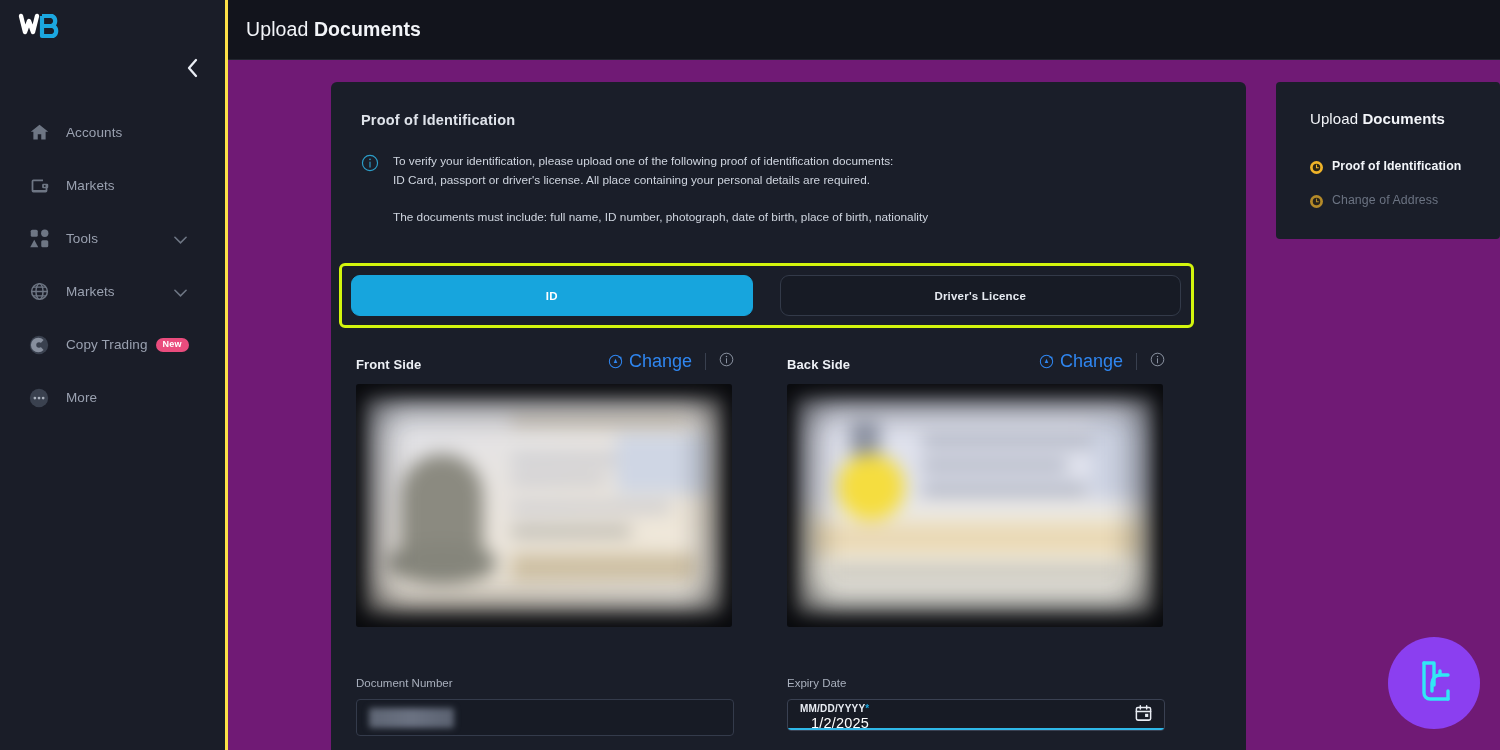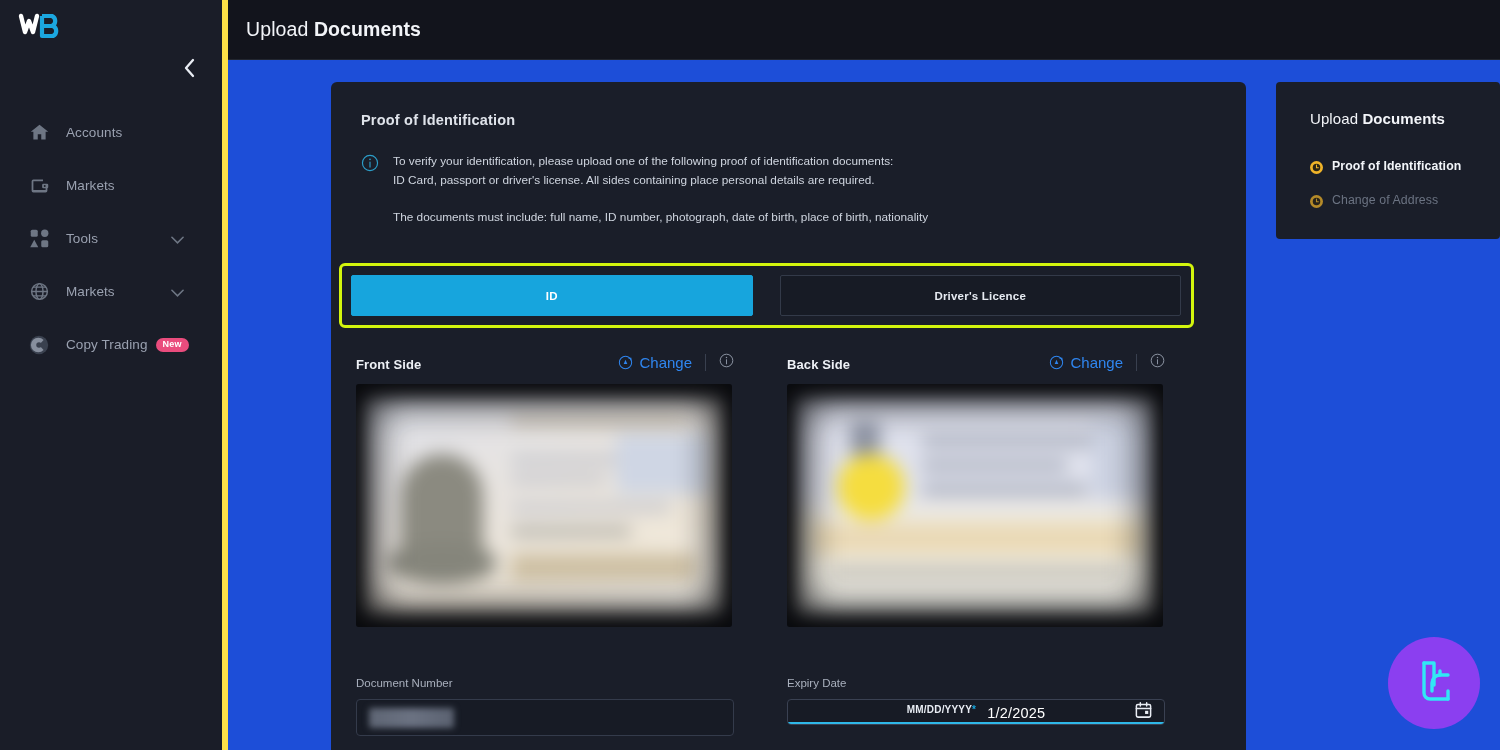--- a/index.html
+++ b/index.html
@@ -8,21 +8,21 @@
     background: #0f1117;
     font-family: "Liberation Sans", sans-serif;
     overflow: hidden;
   }
   .app { position: relative; width: 1500px; height: 750px; display: flex; }
 
   
   .sidebar {
     width: 228px; height: 750px; flex: 0 0 228px;
     background: #1a1d28;
-    border-right: 6px solid #fde047;
+    border-right: 3px solid #fde047;
     position: relative;
   }
   .logo { position: absolute; left: 18px; top: 10px; width: 56px; height: 32px; }
   .collapse-btn {
     position: absolute; right: 20px; top: 55px;
     width: 26px; height: 26px;
     display: flex; align-items: center; justify-content: center;
     cursor: pointer;
   }
   .nav { position: absolute; top: 106px; left: 0; right: 0; }
@@ -37,21 +37,21 @@
   }
   .nav-label { font-size: 13.5px; color: #9aa1b0; letter-spacing: .1px; }
   .nav-chevron { position: absolute; right: 38px; top: 50%; transform: translateY(-50%); }
   .badge-new {
     background: #ea4c7d; color: #fff; font-size: 9px; font-weight: bold;
     border-radius: 9px; padding: 2px 7px 3px; margin-left: 8px;
     line-height: 1; letter-spacing: .2px;
   }
 
   
-  .content { flex: 1 1 auto; height: 750px; position: relative; background: #1d4ed8; }
+  .content { flex: 1 1 auto; height: 750px; position: relative; background: #701a75; }
   .topbar {
     height: 60px; border-bottom: 1px solid #22262f;
     display: flex; align-items: center; padding-left: 18px;
     background: #12141c;
   }
   .topbar-title { font-size: 19.5px; color: #f2f4f8; letter-spacing: .1px; }
   .topbar-title b { font-weight: bold; }
 
   
   .main-area { position: relative; height: 690px; }
@@ -75,39 +75,39 @@
   .tabs-highlight {
     position: absolute; left: 8px; top: 181px;
     width: 855px; height: 65px;
     border: 3px solid #d3f50d; border-radius: 6px;
   }
   .tabs {
     position: absolute; left: 20px; top: 193px;
     width: 830px; display: flex; gap: 27px;
   }
   .tab {
-    flex: 1 1 0; height: 41px; border-radius: 2px;
+    flex: 1 1 0; height: 41px; border-radius: 9px;
     display: flex; align-items: center; justify-content: center;
     font-size: 11.5px; font-weight: bold; letter-spacing: .2px;
     cursor: pointer;
     border: 1px solid #333a49; background: #171b25; color: #e6eaf1;
   }
   .tab.active { background: #17a5dd; border-color: #17a5dd; color: #ffffff; }
 
   
   .uploads { position: absolute; left: 25px; top: 268px; width: 810px; display: flex; gap: 53px; }
   .upload-col { width: 378px; }
   .upload-head {
     display: flex; align-items: flex-end; height: 22px; margin-bottom: 12px;
   }
   .upload-title { font-size: 13px; font-weight: bold; color: #eef1f6; letter-spacing: .1px; }
   .upload-actions { margin-left: auto; display: flex; align-items: center; gap: 9px; }
   .change-link {
     display: flex; align-items: center; gap: 6px;
-    color: #2f86f0; font-size: 15px; cursor: pointer;
+    color: #2f86f0; font-size: 18px; cursor: pointer;
   }
   .vsep { width: 1px; height: 17px; background: #39404f; margin: 0 4px; }
 
   .doc-thumb {
     width: 376px; height: 243px; border-radius: 3px;
     position: relative; overflow: hidden;
     background: #0c0d12;
   }
   .doc-inner { position: absolute; inset: 0; filter: blur(9px); }
   .card-face { position: absolute; left: 5px; top: 10px; right: 5px; bottom: 10px; border-radius: 4px; }
@@ -147,21 +147,21 @@
     height: 37px; border: 1px solid #343b4b; border-radius: 4px;
     background: #171b25; display: flex; align-items: center; padding: 0 12px;
     position: relative;
   }
   .redacted {
     width: 85px; height: 20px; border-radius: 2px;
     background: linear-gradient(90deg,#5e6574,#6b7282,#5a6170);
     filter: blur(3px);
   }
   .field-box.date {
-    height: 26px; flex-direction: row; align-items: flex-start;
+    height: 32px; flex-direction: column; align-items: flex-start;
     justify-content: center; padding: 4px 12px 0;
     border-color: #3a4152; overflow: hidden;
   }
   .date-hint { font-size: 10px; font-weight: bold; color: #e9edf4; letter-spacing: .2px; }
   .date-hint .req { color: #17a5dd; }
   .date-value { font-size: 14.5px; color: #ffffff; margin-top: 1px; letter-spacing: .2px; margin-left: 11px; }
   .date-underline {
     position: absolute; left: 0; right: 0; bottom: 0; height: 2px; background: #2fb8e8;
   }
   .cal-icon { position: absolute; right: 11px; top: 50%; transform: translateY(-50%); }
@@ -269,20 +269,31 @@
           <svg width="22" height="22" viewBox="0 0 24 24">
             <circle cx="12" cy="12" r="10" fill="#3a414f"></circle>
             <path d="M17 6.5 A8 8 0 1 0 17 17.5 L12 12 Z" fill="#878f9e"></path>
             <circle cx="12" cy="12" r="3" fill="#3a414f"></circle>
           </svg>
         </span>
         <span class="nav-label">Copy Trading</span>
         <span class="badge-new">New</span>
       </div>
 
+      <div class="nav-item">
+        <span class="nav-icon">
+          <svg width="22" height="22" viewBox="0 0 24 24">
+            <circle cx="12" cy="12" r="10" fill="#3a414f"></circle>
+            <circle cx="7.5" cy="12" r="1.5" fill="#aab1bd"></circle>
+            <circle cx="12" cy="12" r="1.5" fill="#aab1bd"></circle>
+            <circle cx="16.5" cy="12" r="1.5" fill="#aab1bd"></circle>
+          </svg>
+        </span>
+        <span class="nav-label">More</span>
+      </div>
 
     </nav>
   </aside>
 
   <main class="content">
 
     <header class="topbar">
       <div class="topbar-title">
         <span>Upload </span><b>Documents</b>
       </div>
@@ -297,21 +308,21 @@
         <div class="info-row">
           <span class="info-icon">
             <svg width="18" height="18" viewBox="0 0 20 20" fill="none" stroke="#2c9ec9" stroke-width="1.3">
               <circle cx="10" cy="10" r="8.4"></circle>
               <circle cx="10" cy="5.9" r=".95" fill="#2c9ec9" stroke="none"></circle>
               <path d="M10 8.9 v5.6" stroke-linecap="round"></path>
             </svg>
           </span>
           <div class="info-text">
             <span>To verify your identification, please upload one of the following proof of identification documents:</span><br>
-            <span>ID Card, passport or driver's license. All sides containing place personal details are required.</span>
+            <span>ID Card, passport or driver's license. All place containing your personal details are required.</span>
             <span class="gap"></span>
             <span>The documents must include: full name, ID number, photograph, date of birth, place of birth, nationality</span>
           </div>
         </div>
 
         <div class="tabs-highlight"></div>
         <div class="tabs">
           <div class="tab active">ID</div>
           <div class="tab">Driver's Licence</div>
         </div>

